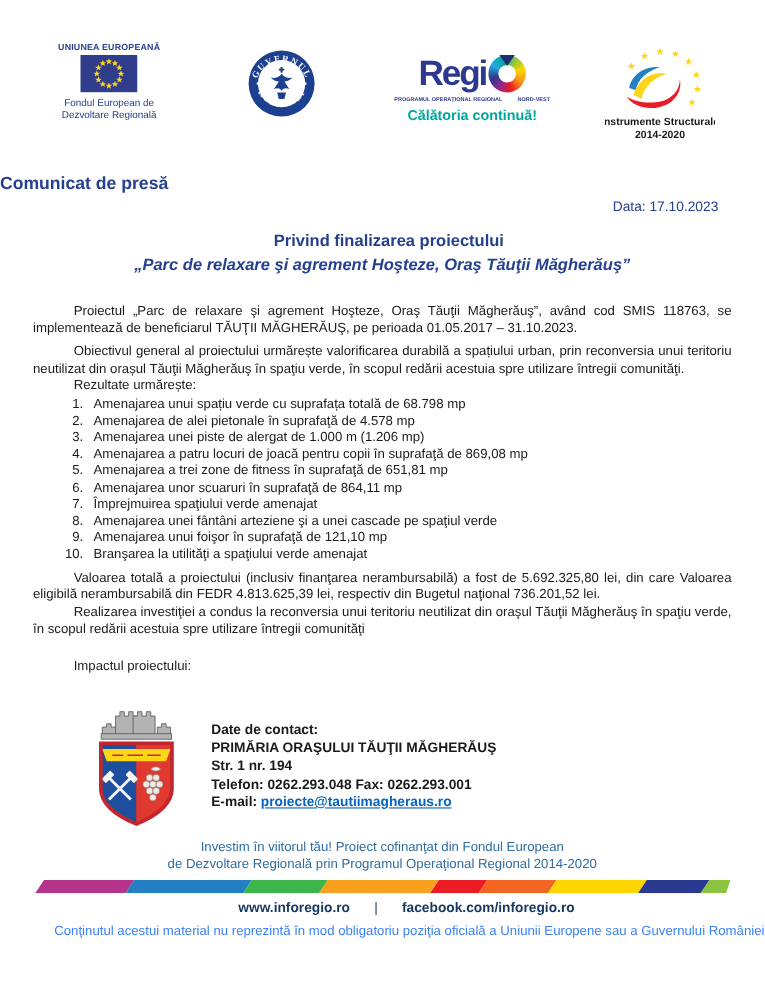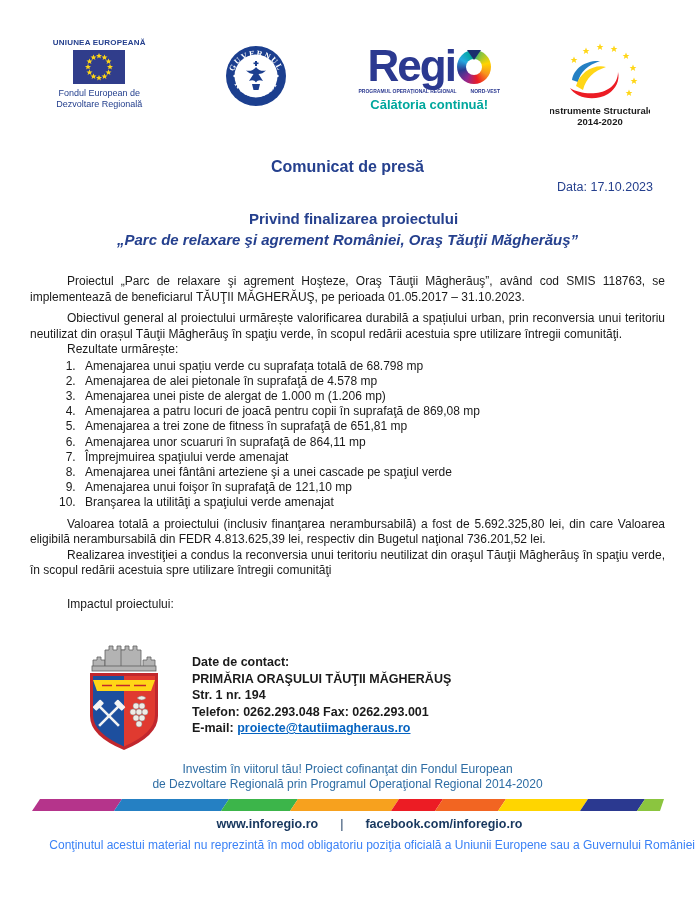--- a/index.html
+++ b/index.html
@@ -8,33 +8,33 @@
 
   
   .logos{display:flex;align-items:flex-start;padding:38px 45px 0 52px;}
   .eu-block{width:120px;text-align:center;}
   .eu-top{font-size:8px;font-weight:bold;color:#25408e;letter-spacing:.2px;margin-bottom:3px;}
   .eu-flag{width:52px;height:34px;margin:0 auto;display:block;}
   .eu-bottom{font-size:9px;color:#25408e;margin-top:4px;line-height:1.25;}
   .gov-block{margin-left:78px;margin-top:6px;}
   .regio-block{margin-left:66px;margin-top:8px;width:190px;}
   .regio-word{display:flex;align-items:flex-start;justify-content:center;
-              font-weight:bold;font-size:44px;line-height:40px;color:#2b3990;letter-spacing:-2px;}
+              font-weight:bold;font-size:32px;line-height:40px;color:#2b3990;letter-spacing:-2px;}
   .regio-wheel{width:34px;height:34px;border-radius:50%;position:relative;margin:4px 0 0 2px;
       background:conic-gradient(from 210deg,#92278f,#2b3990,#27aae1,#00a79d,#8bc53f,#ffd400,#f7941e,#ec1c24,#92278f);}
   .regio-wheel::after{content:"";position:absolute;inset:9px;background:#fff;border-radius:50%;}
   .regio-wheel::before{content:"";position:absolute;top:0;left:50%;transform:translateX(-50%);
       border-left:7px solid transparent;border-right:7px solid transparent;border-top:10px solid #1b2e6e;z-index:2;}
   .regio-sub{display:flex;justify-content:space-between;font-size:5px;font-weight:bold;
              color:#2b3990;margin-top:2px;padding:0 4px;}
   .regio-tag{font-size:13px;font-weight:bold;color:#00a79d;text-align:center;margin-top:3px;}
   .is-block{margin-left:46px;width:104px;text-align:center;}
 
   
-  .title-main{font-size:16px;font-weight:bold;color:#25408e;text-align:center;margin-top:24px;}
+  .title-main{font-size:16px;font-weight:bold;color:#25408e;margin-top:24px;}
   .title-date{font-size:12.5px;color:#25408e;text-align:right;padding-right:42px;margin-top:4px;}
   .title-sub1{font-size:15px;font-weight:bold;color:#25408e;text-align:center;margin-top:16px;padding-left:12px;}
   .title-sub2{font-size:15px;font-weight:bold;font-style:italic;color:#25408e;text-align:center;margin-top:4px;}
 
   
   .body{margin:26px 30px 0 30px;font-size:12px;line-height:15.5px;}
   .body p{margin:0;}
   .indent{text-indent:37px;}
   .just{text-align:justify;}
   .gap-top{margin-top:6px !important;}
@@ -140,21 +140,21 @@
         <path d="M20,50 C26,60 44,64 58,56 C66,51 70,42 68,34 C68,46 58,54 46,55 C36,56 26,54 20,50 Z" fill="#ec1c24"></path>
         <text x="50" y="76" text-anchor="middle" font-size="9.5" font-weight="bold" fill="#1a1a1a" font-family="Liberation Sans,sans-serif">Instrumente Structurale</text>
         <text x="50" y="87" text-anchor="middle" font-size="9.5" font-weight="bold" fill="#1a1a1a" font-family="Liberation Sans,sans-serif">2014-2020</text>
       </svg>
     </div>
   </div>
 
   <div class="title-main">Comunicat de presă</div>
   <div class="title-date">Data: 17.10.2023</div>
   <div class="title-sub1">Privind finalizarea proiectului</div>
-  <div class="title-sub2">„Parc de relaxare şi agrement României, Oraş Tăuţii Măgherăuş”</div>
+  <div class="title-sub2">„Parc de relaxare şi agrement Hoşteze, Oraş Tăuţii Măgherăuş”</div>
 
   <div class="body">
     <p class="indent just">Proiectul „Parc de relaxare şi agrement Hoşteze, Oraş Tăuţii Măgherăuş”, având cod SMIS 118763, se implementează de beneficiarul TĂUŢII MĂGHERĂUŞ, pe perioada 01.05.2017 – 31.10.2023.</p>
     <p class="indent just gap-top">Obiectivul general al proiectului urmărește valorificarea durabilă a spațiului urban, prin reconversia unui teritoriu neutilizat din orașul Tăuţii Măgherăuş în spaţiu verde, în scopul redării acestuia spre utilizare întregii comunităţi.</p>
     <p class="indent">Rezultate urmărește:</p>
     <ol class="results-list">
       <li>Amenajarea unui spațiu verde cu suprafața totală de 68.798 mp</li>
       <li>Amenajarea de alei pietonale în suprafaţă de 4.578 mp</li>
       <li>Amenajarea unei piste de alergat de 1.000 m (1.206 mp)</li>
       <li>Amenajarea a patru locuri de joacă pentru copii în suprafaţă de 869,08 mp</li>

